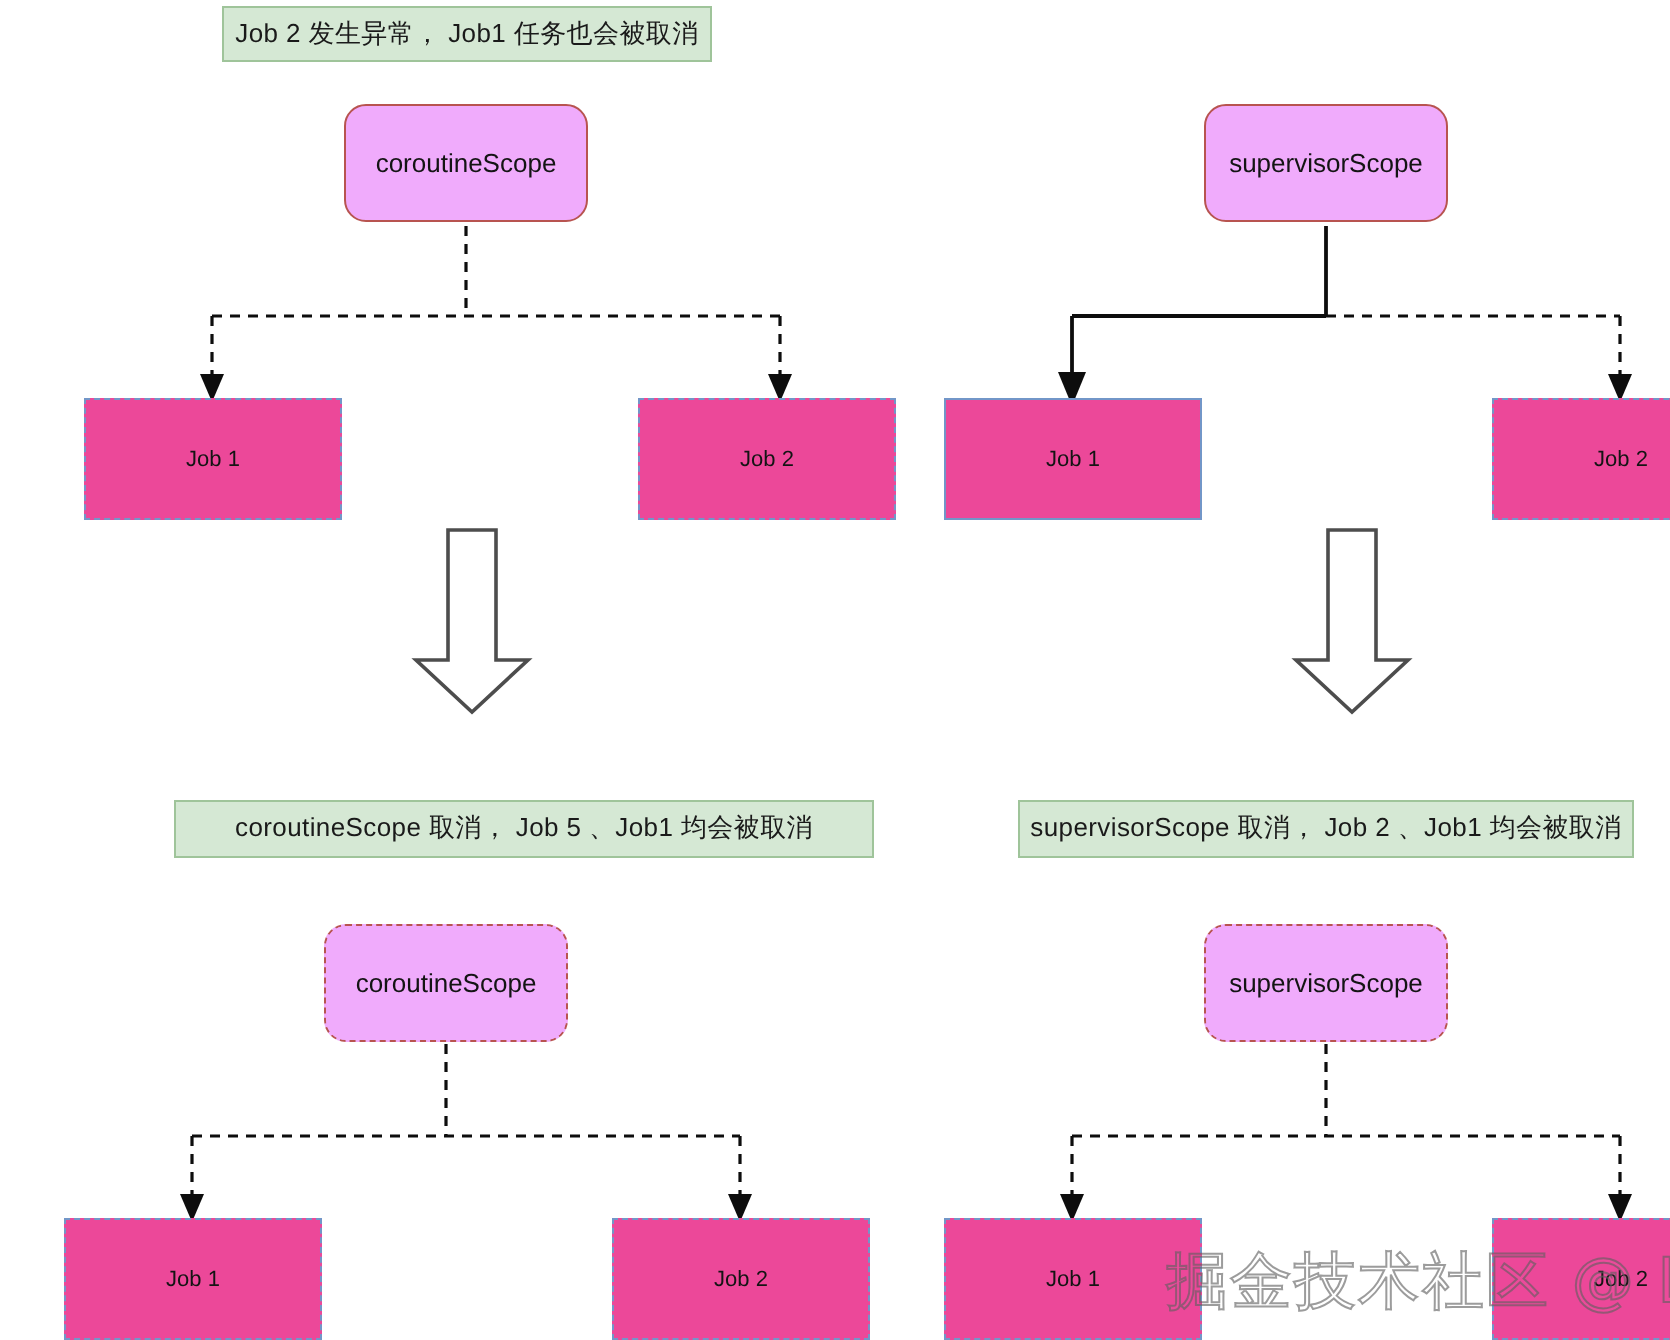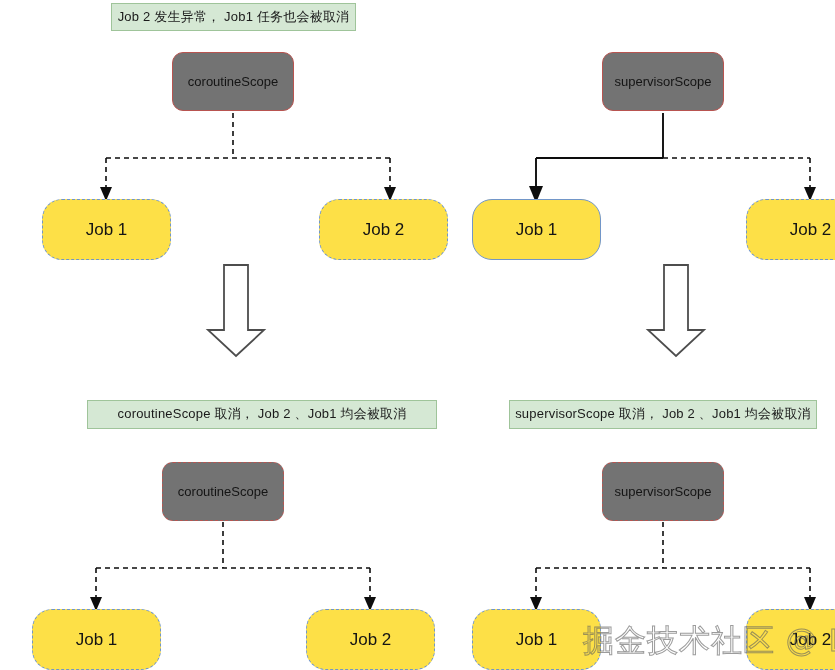--- a/index.html
+++ b/index.html
@@ -35,44 +35,44 @@
     font-size: 13px;
     line-height: 1.1;
     color: #1a1a1a;
     white-space: nowrap;
     letter-spacing: 0.2px;
   }
   
   .scope-node {
     position: absolute;
     box-sizing: border-box;
-    background: #737373;
+    background: #f0abfc;
     border: 1.3px solid #b85450;
     border-radius: 11px;
     display: flex;
     align-items: center;
     justify-content: center;
     font-size: 13px;
     color: #141414;
     white-space: nowrap;
   }
   .scope-node.cancelled {
     border-style: dashed;
   }
   
   .job-node {
     position: absolute;
     box-sizing: border-box;
-    background: #fde047;
+    background: #ec4899;
     border: 1.3px solid #7296c8;
-    border-radius: 20px;
+    border-radius: 0;
     display: flex;
     align-items: center;
     justify-content: center;
-    font-size: 17px;
+    font-size: 11px;
     color: #141414;
     white-space: nowrap;
   }
   .job-node.cancelled {
     border-style: dashed;
   }
   .job-node.alive {
     border-style: solid;
   }
   
@@ -173,21 +173,21 @@
 
   <div class="job-node cancelled" style="left:283px; top:199px; width:129px; height:61px;">Job 2</div>
 
 
   <div class="scope-node" style="left:566px; top:52px; width:122px; height:59px;">supervisorScope</div>
 
   <div class="job-node alive" style="left:436px; top:199px; width:129px; height:61px;">Job 1</div>
 
   <div class="job-node cancelled" style="left:710px; top:199px; width:129px; height:61px;">Job 2</div>
 
-  <div class="caption" style="left:51px; top:400px; width:350px; height:29px;">coroutineScope 取消， Job 2 、Job1 均会被取消</div>
+  <div class="caption" style="left:51px; top:400px; width:350px; height:29px;">coroutineScope 取消， Job 5 、Job1 均会被取消</div>
 
   <div class="scope-node cancelled" style="left:126px; top:462px; width:122px; height:59px;">coroutineScope</div>
 
   <div class="job-node cancelled" style="left:-4px; top:609px; width:129px; height:61px;">Job 1</div>
 
   <div class="job-node cancelled" style="left:270px; top:609px; width:129px; height:61px;">Job 2</div>
 
   <div class="caption" style="left:473px; top:400px; width:308px; height:29px;">supervisorScope 取消， Job 2 、Job1 均会被取消</div>
 
   <div class="scope-node cancelled" style="left:566px; top:462px; width:122px; height:59px;">supervisorScope</div>

